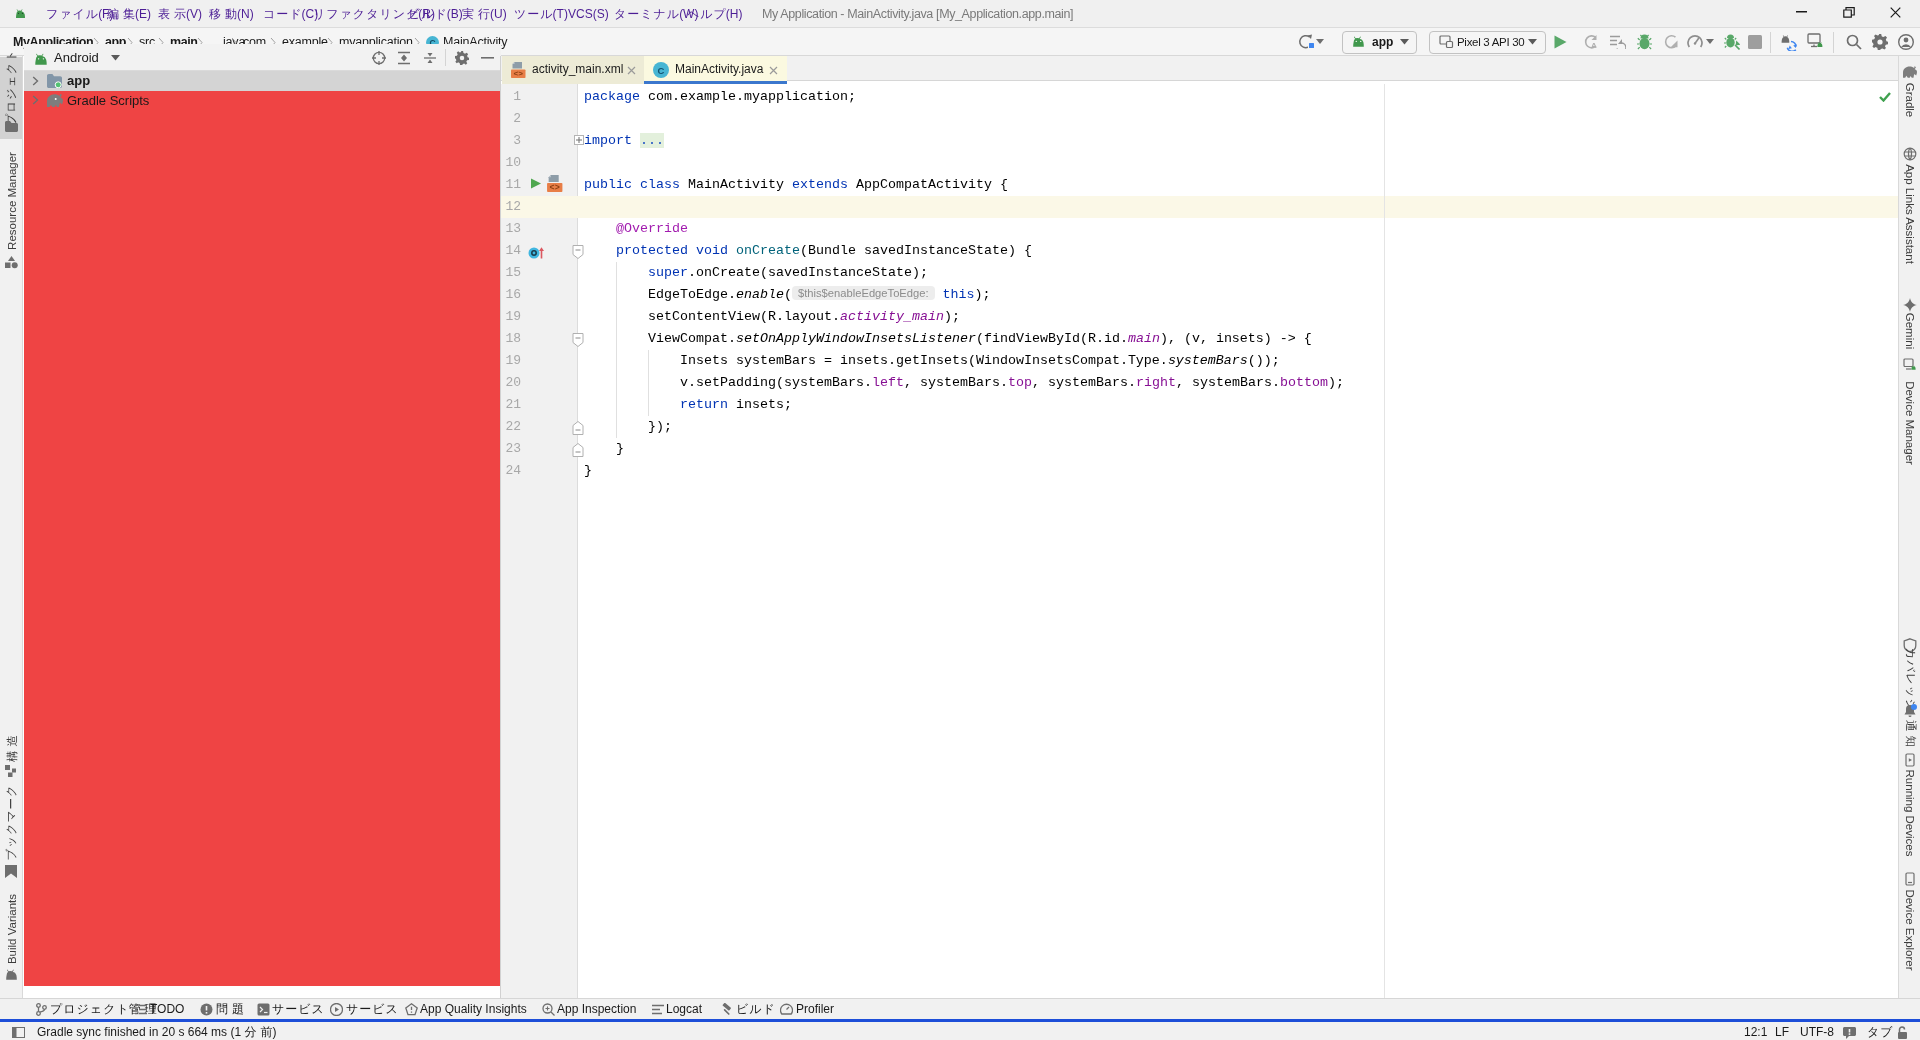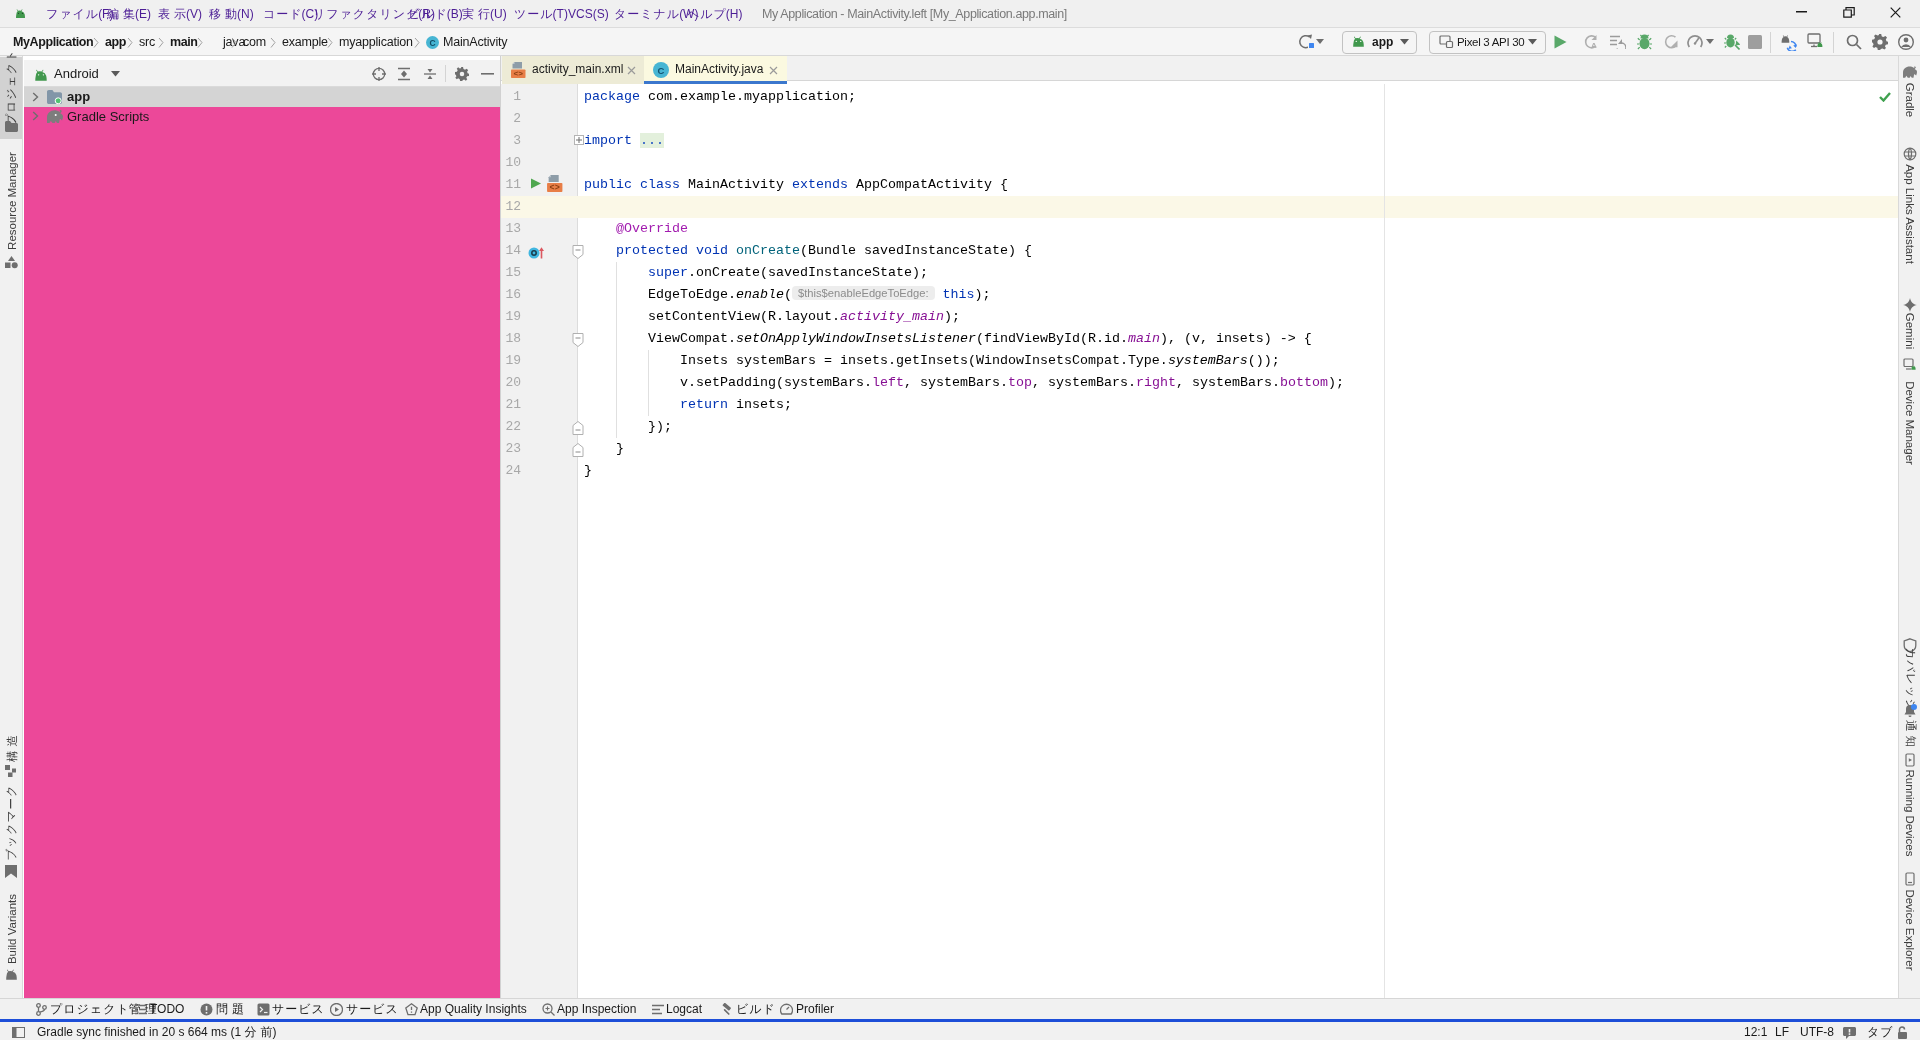--- a/index.html
+++ b/index.html
@@ -5,21 +5,21 @@
  font-family:"Liberation Sans",sans-serif;-webkit-font-smoothing:antialiased}
 .abs{position:absolute}
 .jp{letter-spacing:1px;margin-right:-1px}
 .k{letter-spacing:4px;margin-right:-4px}
 svg{display:block}
 
 #titlebar{position:absolute;left:0;top:0;width:1920px;height:28px;background:#f0f0f0;border-bottom:1px solid #dcdcdc}
 #navbar{position:absolute;left:0;top:28px;width:1920px;height:28px;background:#f5f5f5;border-bottom:1px solid #d8d8d8}
 #lstripe{position:absolute;left:0;top:56px;width:23px;height:942px;background:#f1f1f1;border-right:1px solid #d9d9d9}
 #rstripe{position:absolute;left:1898px;top:56px;width:22px;height:942px;background:#f1f1f1;border-left:1px solid #d9d9d9}
-#project{position:absolute;left:24px;top:60px;width:477px;height:942px;background:#ec4899}
+#project{position:absolute;left:24px;top:44px;width:477px;height:942px;background:#ef4444}
 #pdivider{position:absolute;left:500px;top:56px;width:1px;height:942px;background:#d1d1d1}
 #editor{position:absolute;left:501px;top:56px;width:1397px;height:942px;background:#fff}
 #btoolbar{position:absolute;left:0;top:998px;width:1920px;height:21px;background:#f1f1f1;border-top:1px solid #d6d6d6}
 #statusbar{position:absolute;left:0;top:1019px;width:1920px;height:21px;background:#f1f1f1;border-top:3px solid #1d4ed8}
 
 .menu{position:absolute;top:0;height:28px;line-height:28px;font-size:12px;color:#4c1d95;white-space:nowrap}
 #title{position:absolute;left:762px;top:0;height:28px;line-height:28px;font-size:12.5px;letter-spacing:-0.38px;color:#7a7a7a}
 
 .bc{position:absolute;top:0;height:28px;line-height:28px;font-size:12.5px;letter-spacing:-0.2px;color:#1a1a1a;white-space:nowrap}
 .bc b{font-weight:bold;letter-spacing:-0.4px}
@@ -52,21 +52,21 @@
  <span class="menu" style="left:158px"><span class="k">表示</span>(V)</span>
  <span class="menu" style="left:209px"><span class="k">移動</span>(N)</span>
  <span class="menu" style="left:263px"><span class="jp">コード</span>(C)</span>
  <span class="menu" style="left:313px"><span class="jp">リファクタリング</span>(R)</span>
  <span class="menu" style="left:408px"><span class="jp">ビルド</span>(B)</span>
  <span class="menu" style="left:462px"><span class="k">実行</span>(U)</span>
  <span class="menu" style="left:514px"><span class="jp">ツール</span>(T)</span>
  <span class="menu" style="left:568px">VCS(S)</span>
  <span class="menu" style="left:614px"><span class="jp">ターミナル</span>(W)</span>
  <span class="menu" style="left:687px"><span class="jp">ヘルプ</span>(H)</span>
- <span id="title">My Application - MainActivity.left [My_Application.app.main]</span>
+ <span id="title">My Application - MainActivity.java [My_Application.app.main]</span>
  <svg class="abs" style="left:1796px;top:11px" width="11" height="2" viewBox="0 0 11 2">
       <rect width="11" height="1.5" fill="#1a1a1a"></rect>
     </svg>
  <svg class="abs" style="left:1843px;top:7px" width="12" height="11" viewBox="0 0 12 11">
       <path fill="none" stroke="#1a1a1a" stroke-width="1.2" d="M.8 3h7.5v7.2H.8z M3 3V.7h8.2V8H8.3"></path>
     </svg>
  <svg class="abs" style="left:1890px;top:7px" width="11" height="11" viewBox="0 0 11 11">
       <path stroke="#1a1a1a" stroke-width="1.2" d="M.7.7l9.6 9.6M10.3.7L.7 10.3"></path>
     </svg>
 </div>

